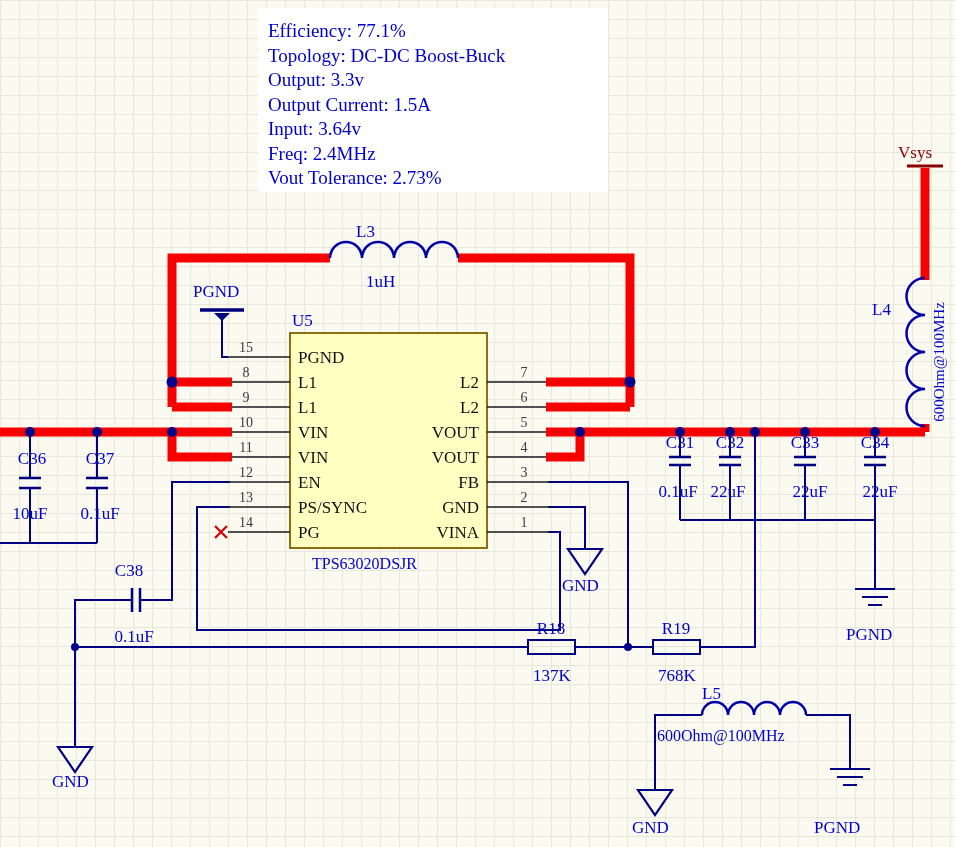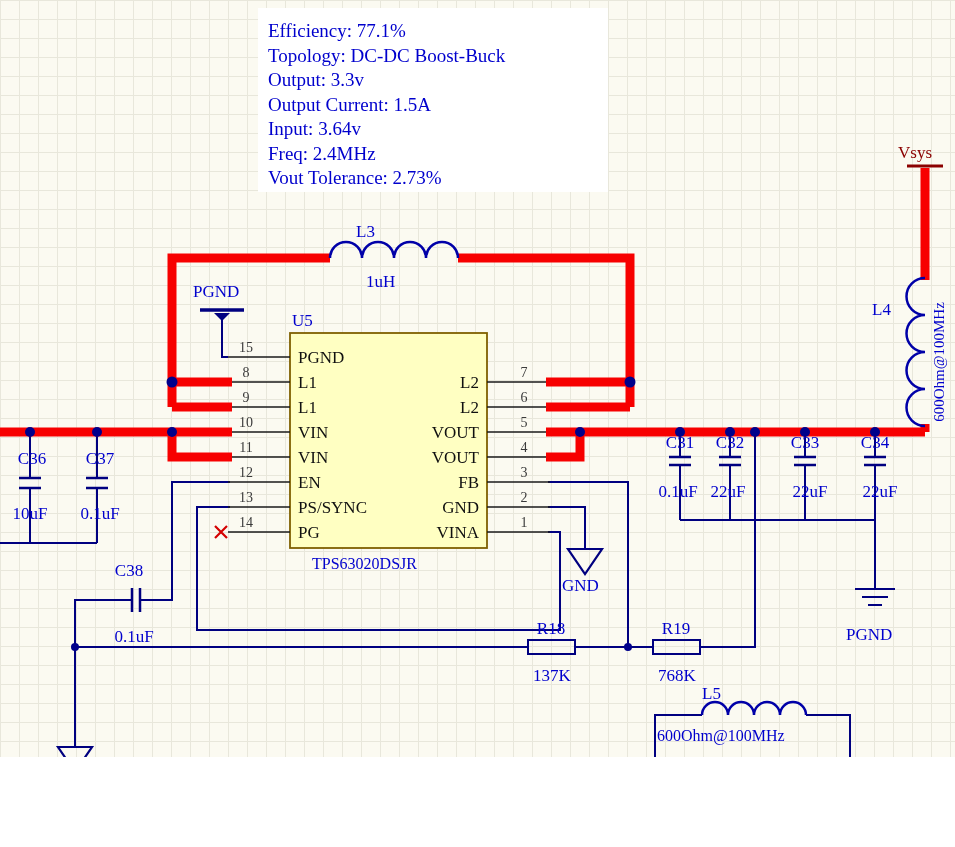--- a/index.html
+++ b/index.html
@@ -1,18 +1,18 @@
 <!DOCTYPE html>
 <html><head>
 <meta charset="utf-8">
 <style>
   html,body{margin:0;padding:0;}
   .sheet{
     position:relative;
-    width:955px;height:757px;
+    width:955px;height:847px;
     background-color:#FBFAF1;
     background-image:
       linear-gradient(#E8E7DB 1px, transparent 1px),
       linear-gradient(90deg,#E8E7DB 1px, transparent 1px);
     background-size:19px 19px;
     overflow:hidden;
   }
   svg text{font-family:"Liberation Serif",serif;}
   .t-note{fill:#0000CD;font-size:19px;}
   .t-blue{fill:#0000CD;font-size:17px;}

